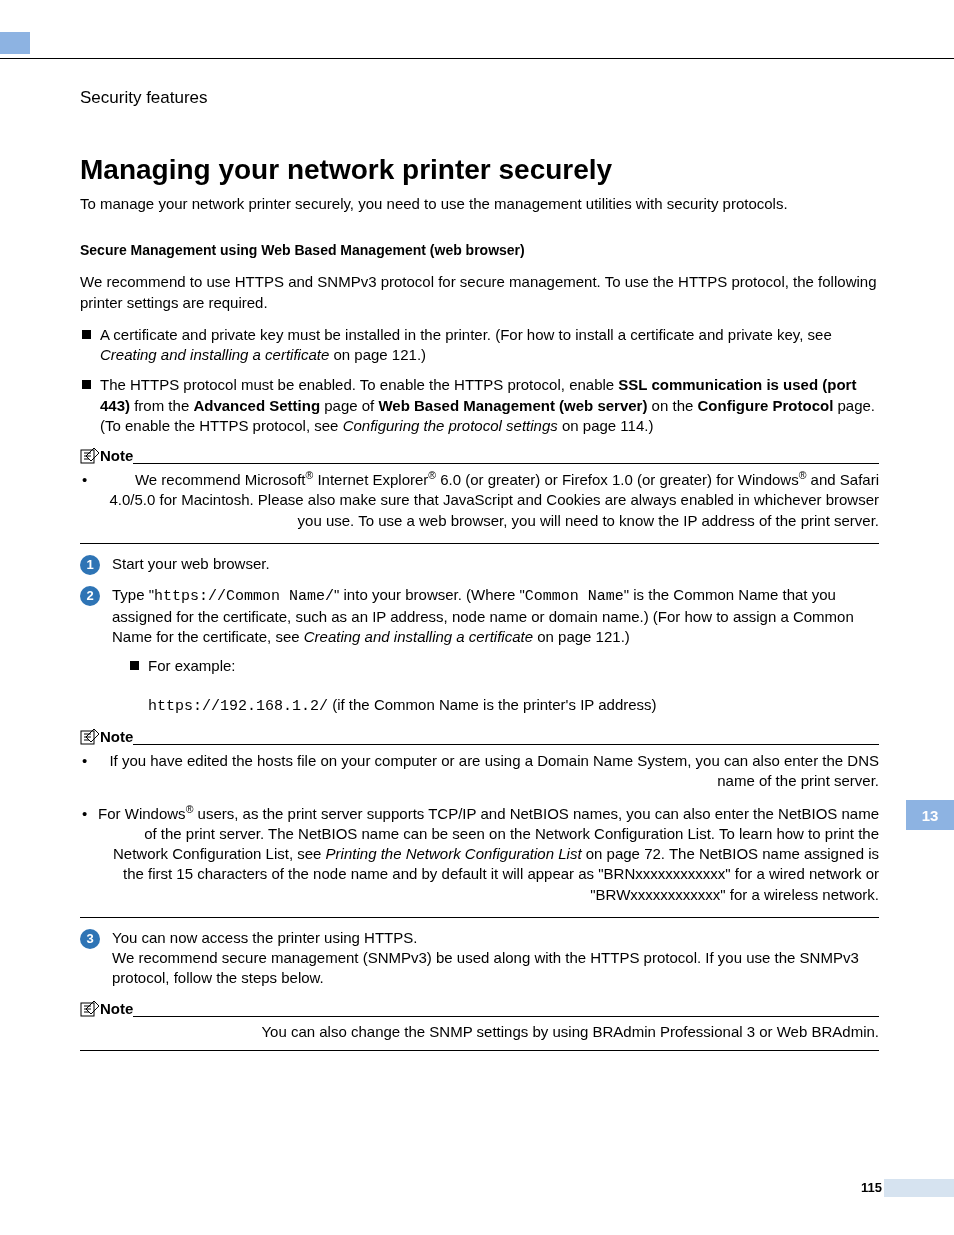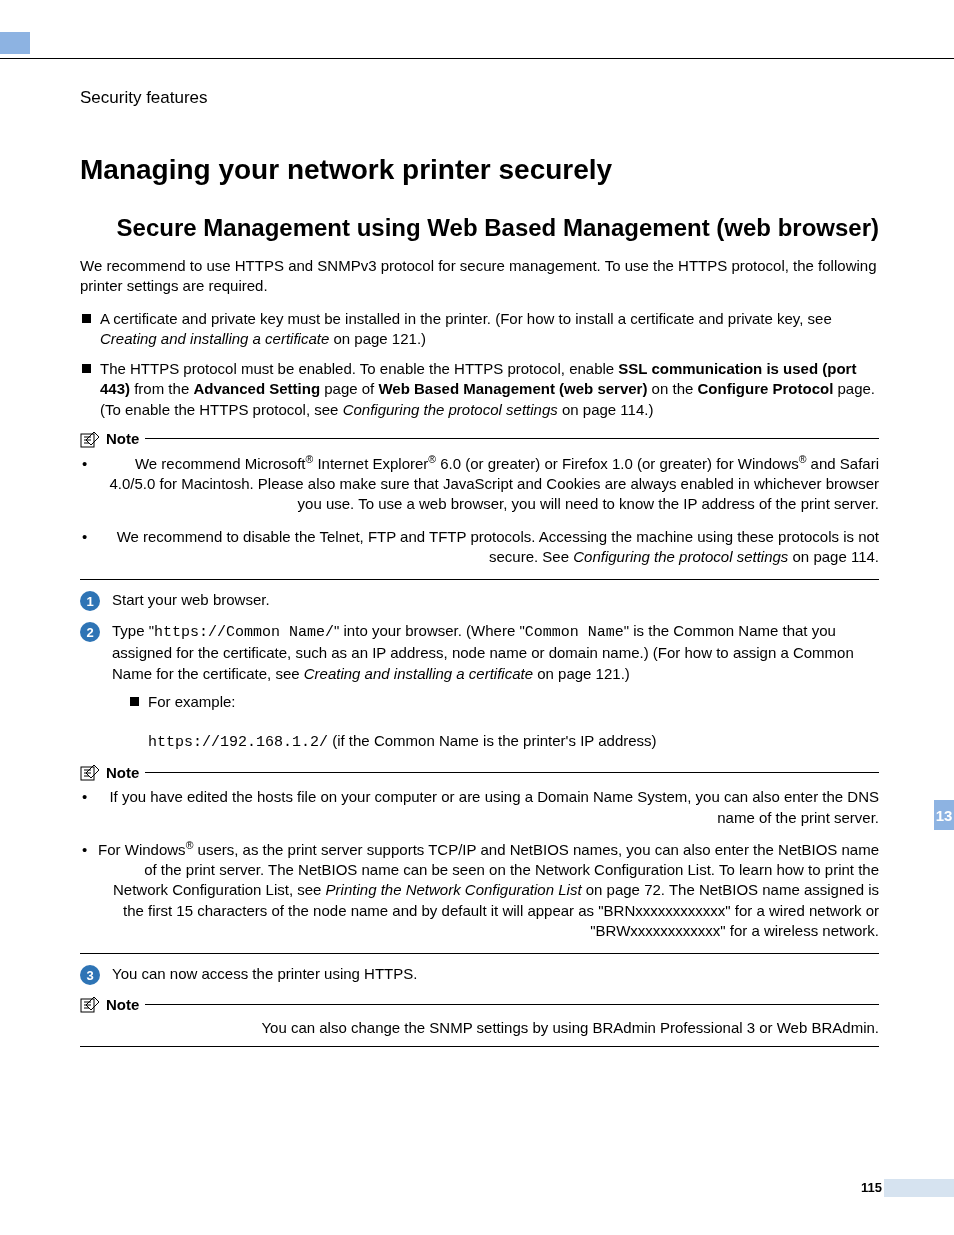--- a/index.html
+++ b/index.html
@@ -36,41 +36,39 @@
     font-size: 17px;
     margin-top: 8px;
     margin-bottom: 46px;
   }
   h1 {
     font-size: 28px;
     font-weight: bold;
     margin: 0 0 8px 0;
   }
   h2 {
-    font-size: 24px;
+    font-size: 14px;
     font-weight: bold;
     margin: 28px 0 14px 0;
-    text-align: right;
   }
   p { margin: 0 0 12px 0; line-height: 1.35; }
   .sq-list { margin: 0 0 10px 0; padding: 0; list-style: none; }
   .sq-list > li { position: relative; padding-left: 20px; margin-bottom: 10px; line-height: 1.35; }
   .sq-list > li::before {
     content: "";
     position: absolute;
     left: 2px; top: 5px;
     width: 9px; height: 9px;
     background: #000;
   }
   .indent { margin-left: 20px; text-align: right; }
   .note-block { margin: 10px 0 8px 0; }
   .note-head {
     display: flex;
-    align-items: center;
-    gap: 6px;
+    align-items: flex-end;
     margin-bottom: 6px;
   }
   .note-head .line {
     flex: 1;
     height: 1px;
     background: #000;
   }
   .note-label { font-weight: bold; font-size: 15px; }
   .note-icon svg { display: block; }
   .note-end {
@@ -102,21 +100,21 @@
   }
   .step-body { flex: 1; line-height: 1.35; }
   .mono { font-family: "Courier New", monospace; }
   .italic { font-style: italic; }
   .bold { font-weight: bold; }
   sup { font-size: 0.7em; line-height: 0; }
   .side-tab {
     position: absolute;
     right: 0;
     top: 800px;
-    width: 20px;
+    width: 48px;
     height: 30px;
     background: #8db3e2;
     color: #fff;
     font-weight: bold;
     font-size: 15px;
     display: flex;
     align-items: center;
     justify-content: center;
   }
   .page-num {
@@ -148,20 +146,21 @@
 <body>
 
 <div class="page">
   <div class="top-bar"></div>
   <div class="rule"></div>
 
   <div class="breadcrumb">Security features</div>
 
   <h1>Managing your network printer securely</h1>
 
+  <p>To manage your network printer securely, you need to use the management utilities with security protocols.</p>
 
   <h2>Secure Management using Web Based Management (web browser)</h2>
 
   <p>We recommend to use HTTPS and SNMPv3 protocol for secure management. To use the HTTPS protocol, the following printer settings are required.</p>
 
   <ul class="sq-list">
     <li>
       <span>A certificate and private key must be installed in the printer. (For how to install a certificate and private key, see </span><span class="italic">Creating and installing a certificate</span><span> on page 121.)</span>
     </li>
     <li>
@@ -178,23 +177,20 @@
             <path d="M14 2l5 5-8 8-5-5z" fill="none" stroke="#000"></path>
           </svg>
       </span>
       <span class="note-label">Note</span>
       <span class="line"></span>
     </div>
     <ul class="dot-list indent">
       <li>
         <span>We recommend Microsoft</span><sup>®</sup><span> Internet Explorer</span><sup>®</sup><span> 6.0 (or greater) or Firefox 1.0 (or greater) for Windows</span><sup>®</sup><span> and Safari 4.0/5.0 for Macintosh. Please also make sure that JavaScript and Cookies are always enabled in whichever browser you use. To use a web browser, you will need to know the IP address of the print server.</span>
       </li>
-      <li>
-        <span>We recommend to disable the Telnet, FTP and TFTP protocols. Accessing the machine using these protocols is not secure. See </span><span class="italic">Configuring the protocol settings</span><span> on page 114.</span>
-      </li>
     </ul>
     <div class="note-end"></div>
   </div>
 
   <div class="num-step">
     <div class="num-circle">1</div>
     <div class="step-body">Start your web browser.</div>
   </div>
 
   <div class="num-step">
@@ -226,20 +222,21 @@
         <span>For Windows</span><sup>®</sup><span> users, as the print server supports TCP/IP and NetBIOS names, you can also enter the NetBIOS name of the print server. The NetBIOS name can be seen on the Network Configuration List. To learn how to print the Network Configuration List, see </span><span class="italic">Printing the Network Configuration List</span><span> on page 72. The NetBIOS name assigned is the first 15 characters of the node name and by default it will appear as "BRNxxxxxxxxxxxx" for a wired network or "BRWxxxxxxxxxxxx" for a wireless network.</span>
       </li>
     </ul>
     <div class="note-end"></div>
   </div>
 
   <div class="num-step">
     <div class="num-circle">3</div>
     <div class="step-body">
       <div>You can now access the printer using HTTPS.</div>
+      <div>We recommend secure management (SNMPv3) be used along with the HTTPS protocol. If you use the SNMPv3 protocol, follow the steps below.</div>
     </div>
   </div>
 
   <div class="note-block">
     <div class="note-head">
       <span class="note-icon">
         <svg width="20" height="18" viewBox="0 0 20 18">
             <rect x="1" y="4" width="13" height="13" fill="none" stroke="#000"></rect>
             <path d="M4 7h7M4 10h7M4 13h5" stroke="#000" stroke-width="1"></path>
             <path d="M14 2l5 5-8 8-5-5z" fill="none" stroke="#000"></path>

